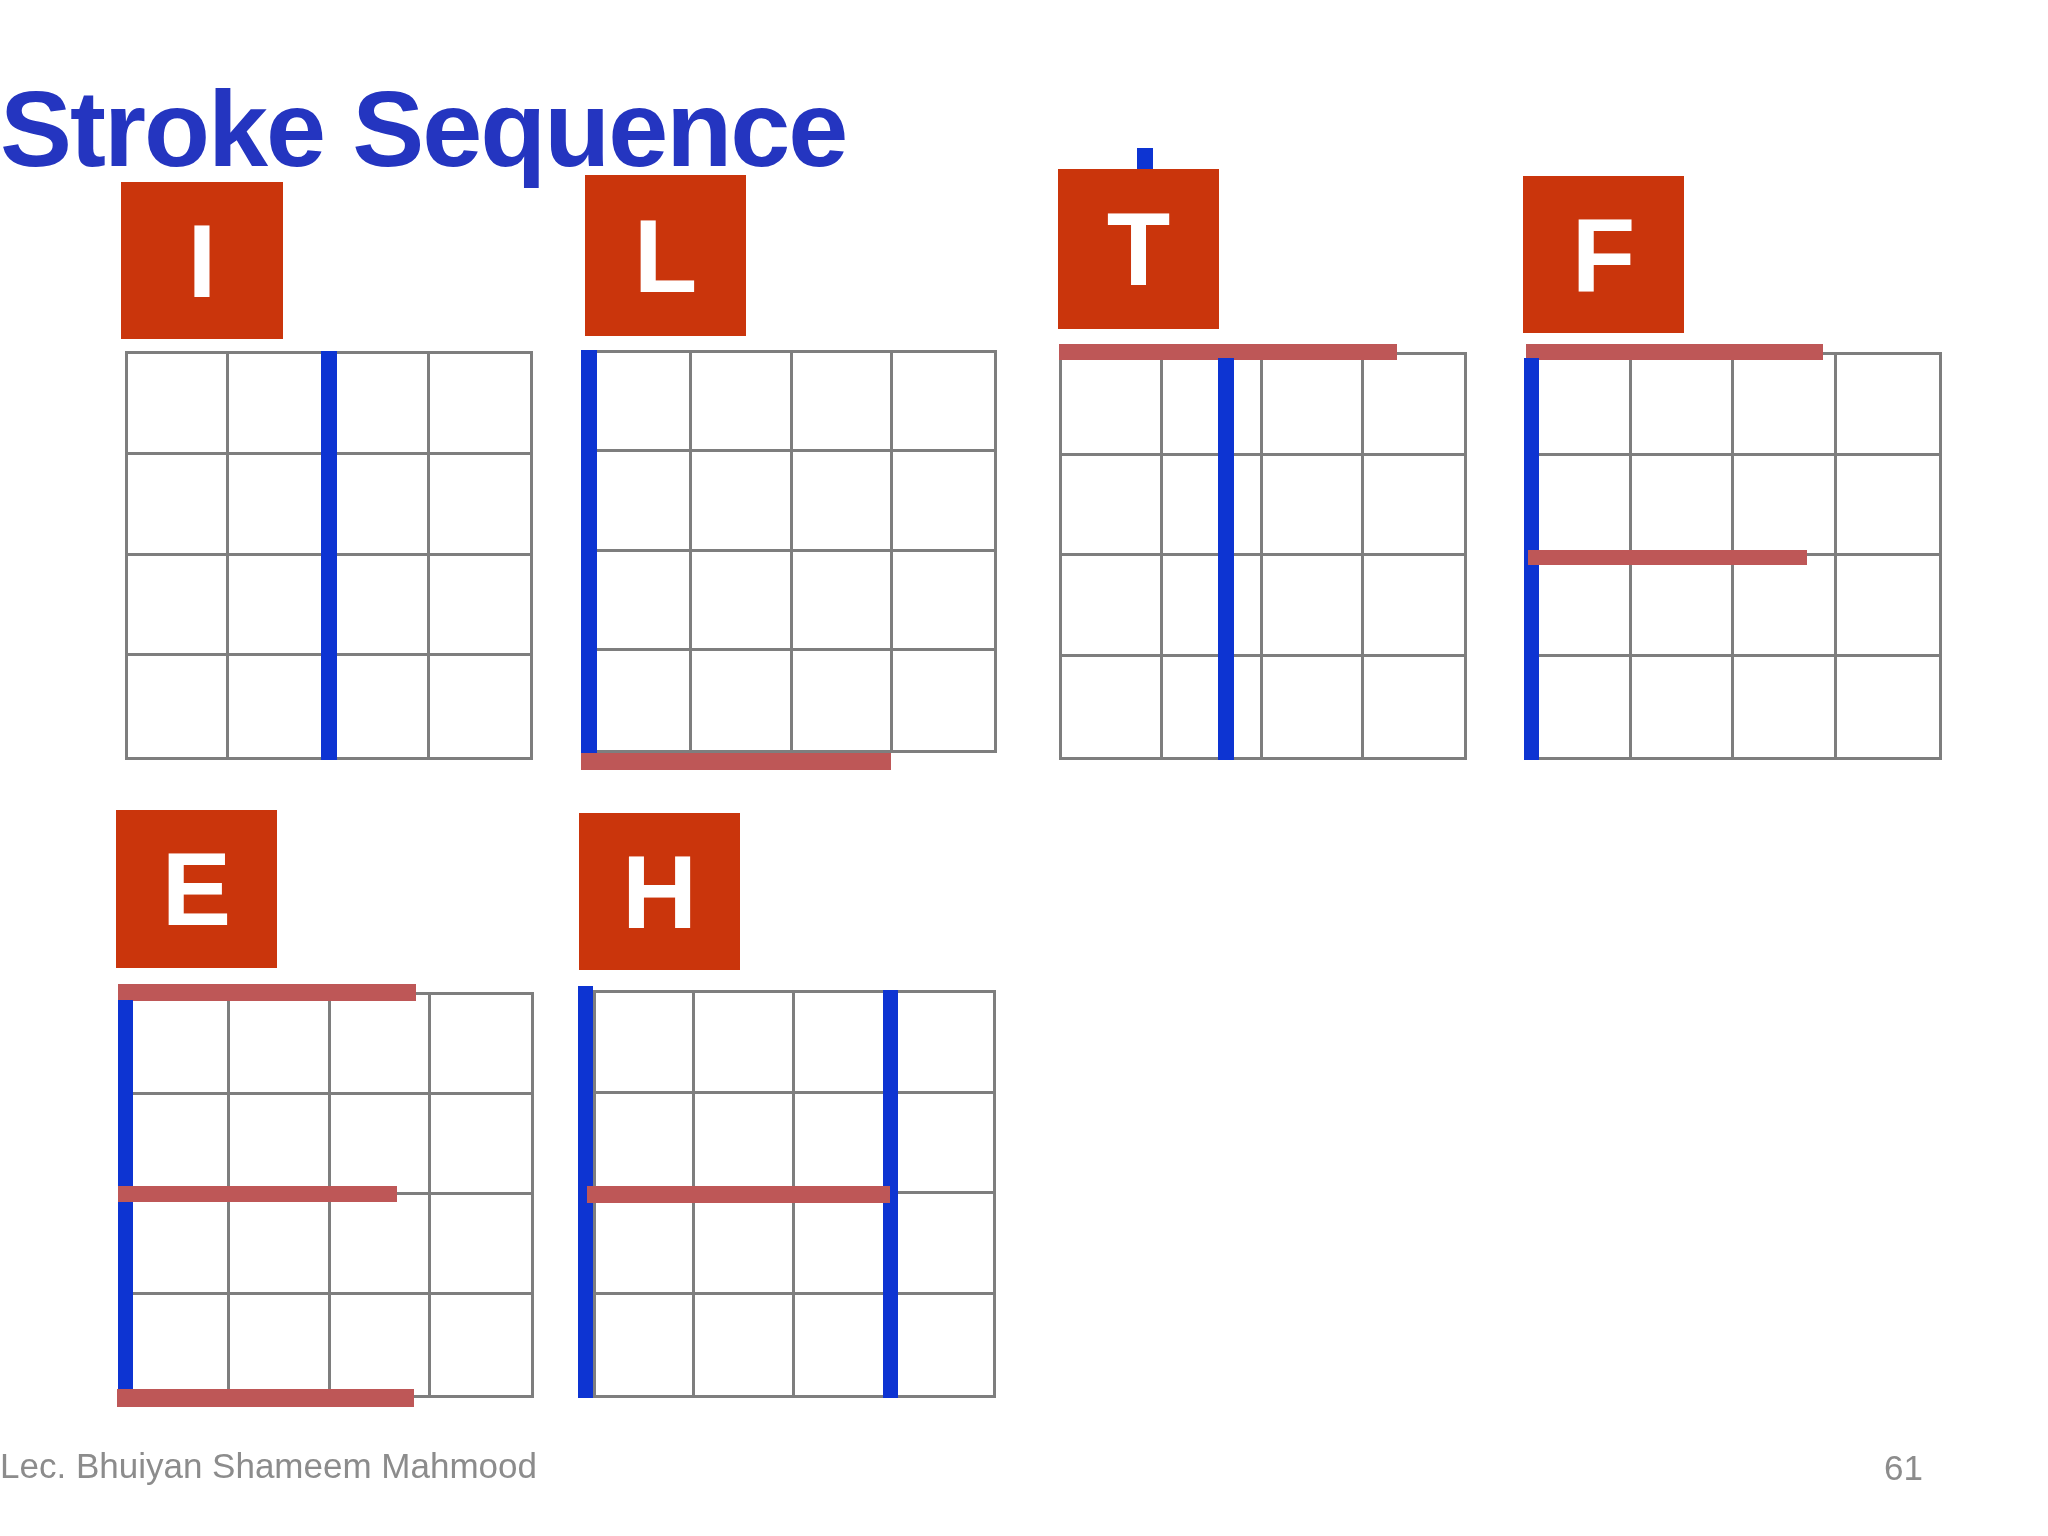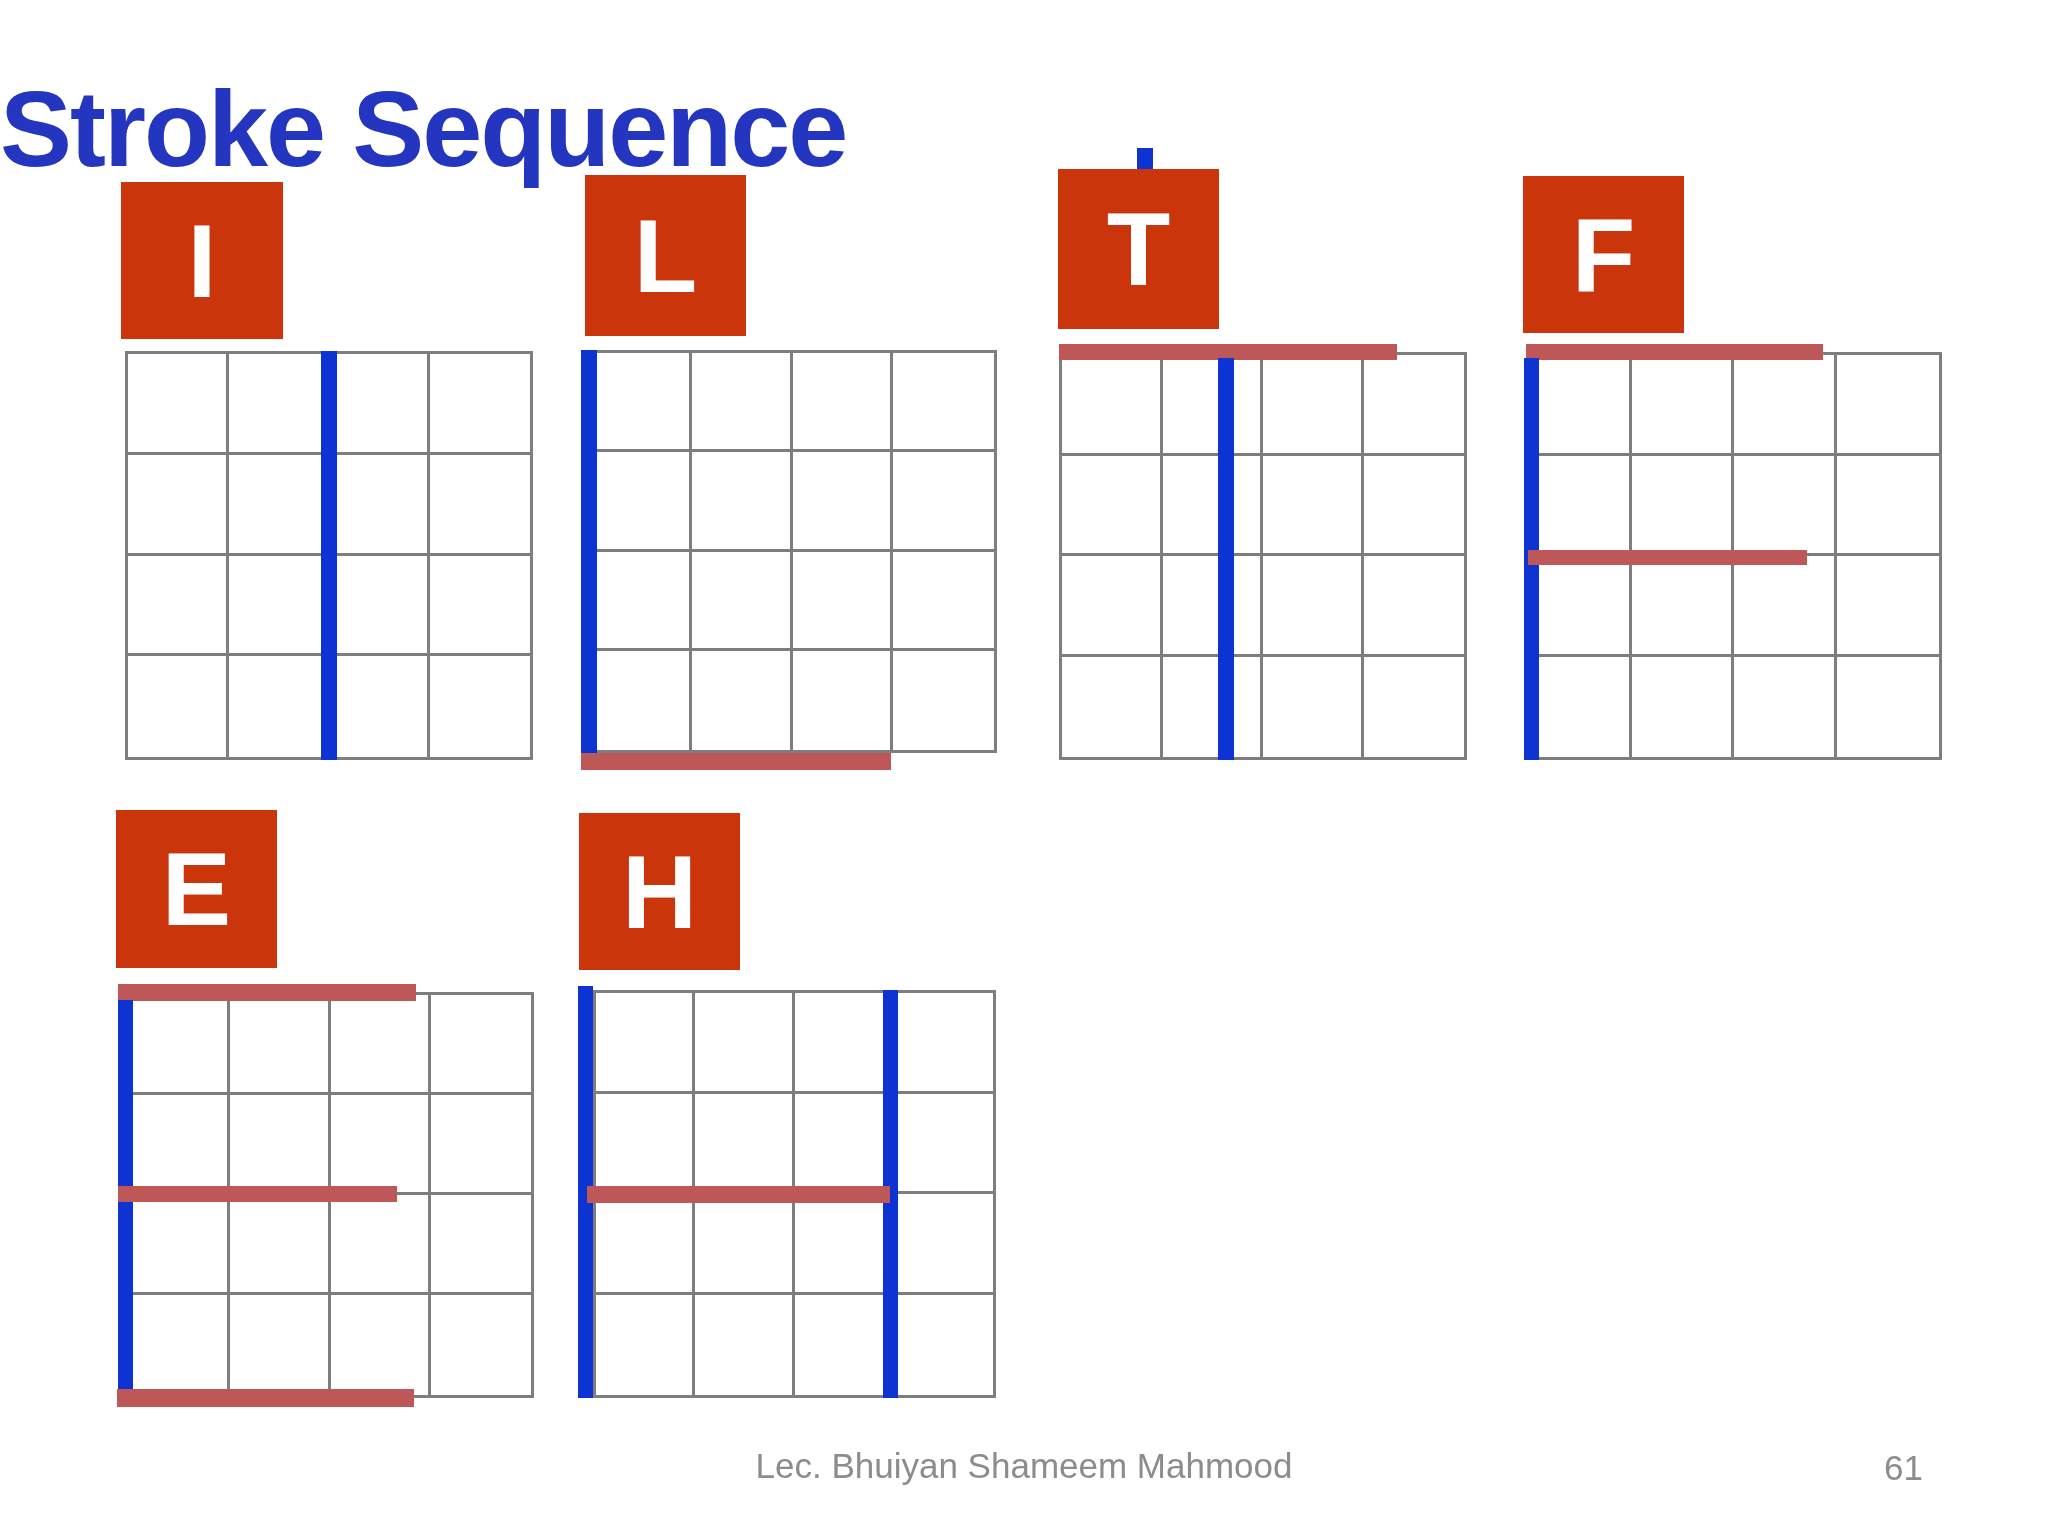--- a/index.html
+++ b/index.html
@@ -47,21 +47,20 @@
   }
   .cell:nth-child(4n){border-right:none;}
   .cell:nth-child(n+13){border-bottom:none;}
   .stroke{position:absolute;}
   .stroke.blue{background:var(--stroke-blue);}
   .stroke.red{background:var(--stroke-red);}
   .footer{
     position:absolute;
     left:0;right:0;
     top:1446px;
-    text-align:center;
     font-size:35px;
     color:var(--footer-gray);
   }
   .page-number{
     position:absolute;
     left:1884px;
     top:1448px;
     font-size:35px;
     color:var(--footer-gray);
   }

